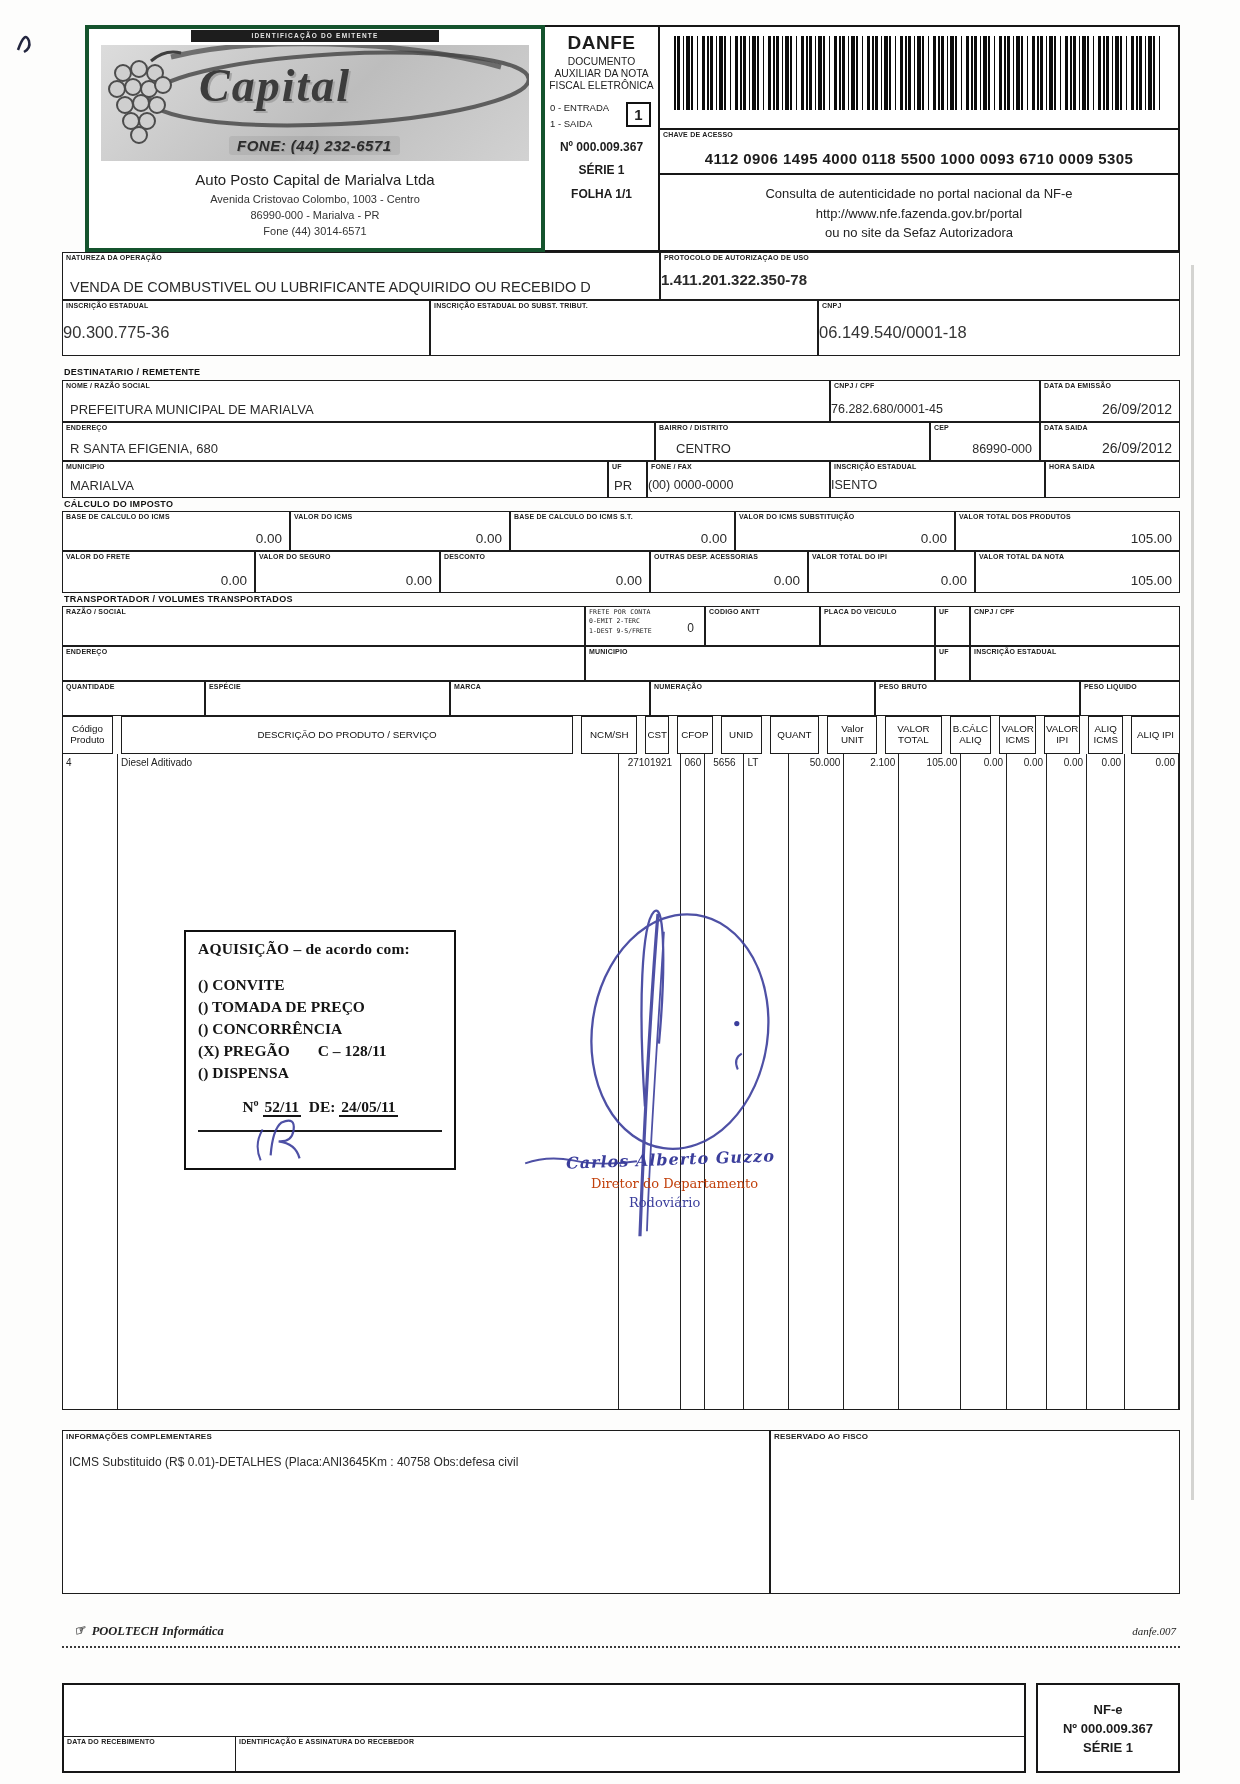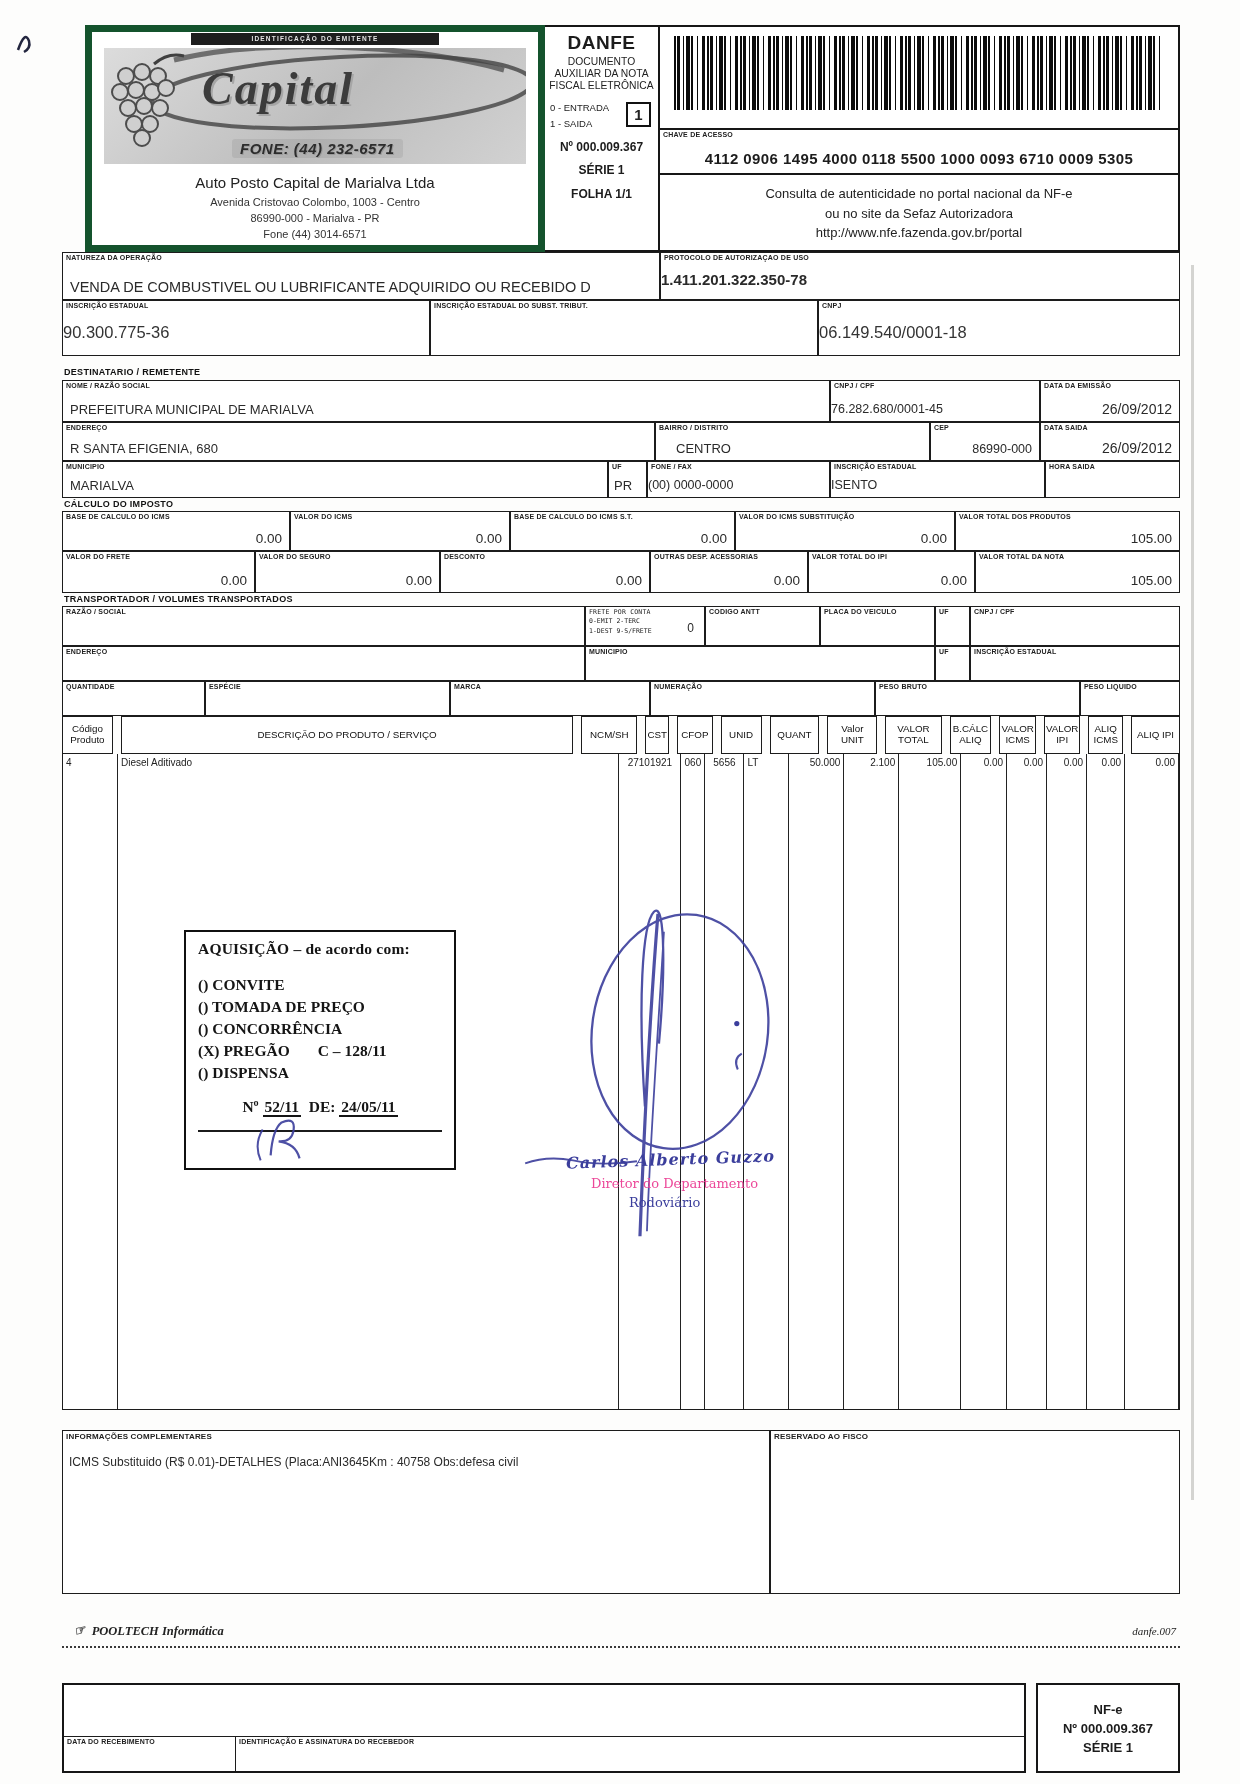--- a/index.html
+++ b/index.html
@@ -14,21 +14,21 @@
   .lbl { position:absolute; top:1px; left:3px; font-size:7px; font-weight:bold; color:#222; letter-spacing:.2px; white-space:nowrap; }
   .vleft  { position:absolute; left:7px;  bottom:4px; font-size:13px; color:#2a2a2a; white-space:nowrap; }
   .vright { position:absolute; right:7px; bottom:4px; font-size:13.5px; color:#2a2a2a; white-space:nowrap; }
   .vcenter{ position:absolute; left:0; right:0; bottom:5px; font-size:13.5px; color:#2a2a2a; white-space:nowrap; }
   .big { font-size:16.5px; color:#333; }
   .sec-title { height:24px; display:flex; align-items:flex-end; padding:0 0 3px 2px; font-size:9px; font-weight:bold; color:#111; letter-spacing:.3px; }
   .sec-title.small { height:13px; padding-bottom:2px; }
 
   
   .header-row { display:flex; height:227px; }
-  .emit-box { position:relative; width:460px; margin-left:23px; border:7px solid #14532d; background:#fff; }
+  .emit-box { position:relative; width:460px; margin-left:23px; border:4px solid #14532d; background:#fff; }
   .emit-tab { position:absolute; top:1px; left:50%; transform:translateX(-50%); width:248px; height:12px; background:#1d1d1d; color:#e4e4e4; font-size:6.5px; font-weight:bold; letter-spacing:1.2px; text-align:center; line-height:12px; }
   .logo { position:relative; margin:16px 12px 0; height:116px; background:linear-gradient(135deg,#dcdcdc,#bdbdbd 55%,#d2d2d2); overflow:hidden; }
   .logo-swoosh { position:absolute; inset:0; }
   .logo-text { position:absolute; left:98px; top:14px; font-family:"Liberation Serif", serif; font-style:italic; font-weight:bold; font-size:46px; color:#3c3c3c; text-shadow:2px 2px 0 #a6a6a6; letter-spacing:2px; }
   .logo-phone { position:absolute; left:128px; top:76px; font-style:italic; font-weight:bold; font-size:15px; color:#2c2c2c; text-shadow:1px 1px 0 #9a9a9a; background:rgba(0,0,0,.07); padding:1px 8px; border-radius:3px; letter-spacing:.5px;margin-top:15px; }
   .emit-name { margin-top:10px; text-align:center; font-size:15px; color:#222; }
   .emit-addr { margin-top:4px; text-align:center; font-size:11px; color:#333; line-height:1.45; }
 
   .danfe-box { position:relative; width:115px; border:2px solid #161616; border-left:none; padding-top:5px; text-align:center; background:#fff; }
   .danfe-title { font-size:19px; font-weight:bold; letter-spacing:.5px; }
@@ -69,21 +69,21 @@
   .stamp-opts { margin-top:16px; font-size:15.5px; line-height:1.42; }
   .stamp-pregao { display:flex; }
   .stamp-pregao .ref { margin-left:28px; }
   .stamp-num { margin-top:14px; text-align:center; font-size:15.5px; }
   .u { border-bottom:2px solid #151515; padding:0 2px; }
   .stamp-rule { margin-top:14px; border-bottom:2px solid #1b1b1b; }
 
   
   .sig-svg { position:absolute; inset:0; width:100%; height:100%; z-index:3; pointer-events:none; }
   .sig-name { position:absolute; left:503px; top:396px; z-index:3; font-family:"DejaVu Serif", serif; font-style:italic; font-weight:bold; font-size:16px; color:#3b3e9c; transform:rotate(-2deg); letter-spacing:1px; white-space:nowrap; }
-  .sig-role1 { position:absolute; left:528px; top:422px; z-index:3; font-family:"DejaVu Serif", serif; font-size:13px; color:#ec4899; white-space:nowrap;text-align:center; }
+  .sig-role1 { position:absolute; left:528px; top:422px; z-index:3; font-family:"DejaVu Serif", serif; font-size:13px; color:#c2410c; white-space:nowrap;text-align:center; }
   .sig-role2 { position:absolute; left:566px; top:441px; z-index:3; font-family:"DejaVu Serif", serif; font-size:13px; color:#3b3e9c; white-space:nowrap; }
 
   
   .info-row { margin-top:20px; height:164px; }
   .info-text { position:absolute; left:6px; top:24px; font-size:12px; color:#2a2a2a; }
 
   
   .footer-line { margin-top:26px; height:22px; display:flex; justify-content:space-between; align-items:center; padding:0 4px 0 12px; }
   .pooltech { display:flex; align-items:center; gap:6px; font-family:"Liberation Serif", serif; font-style:italic; font-weight:bold; font-size:12.5px; color:#222; }
   .pooltech-icon { font-size:13px; color:#555; transform:rotate(-15deg); }
@@ -164,22 +164,22 @@
       <div class="right-col">
         <div class="barcode-box">
           <div class="barcode"></div>
         </div>
         <div class="chave-box">
           <span class="lbl">CHAVE DE ACESSO</span>
           <div class="chave-val">4112 0906 1495 4000 0118 5500 1000 0093 6710 0009 5305</div>
         </div>
         <div class="consulta-box">
           <div>Consulta de autenticidade no portal nacional da NF-e</div>
+          <div>http://www.nfe.fazenda.gov.br/portal</div>
           <div>ou no site da Sefaz Autorizadora</div>
-          <div>http://www.nfe.fazenda.gov.br/portal</div>
         </div>
       </div>
     </div>
 
     <div class="row natureza-row">
       <div class="cell" style="width:598px">
         <span class="lbl">NATUREZA DA OPERAÇÃO</span>
         <span class="vleft" style="font-size:14.5px">VENDA DE COMBUSTIVEL OU LUBRIFICANTE ADQUIRIDO OU RECEBIDO D</span>
       </div>
       <div class="cell" style="width:520px">

